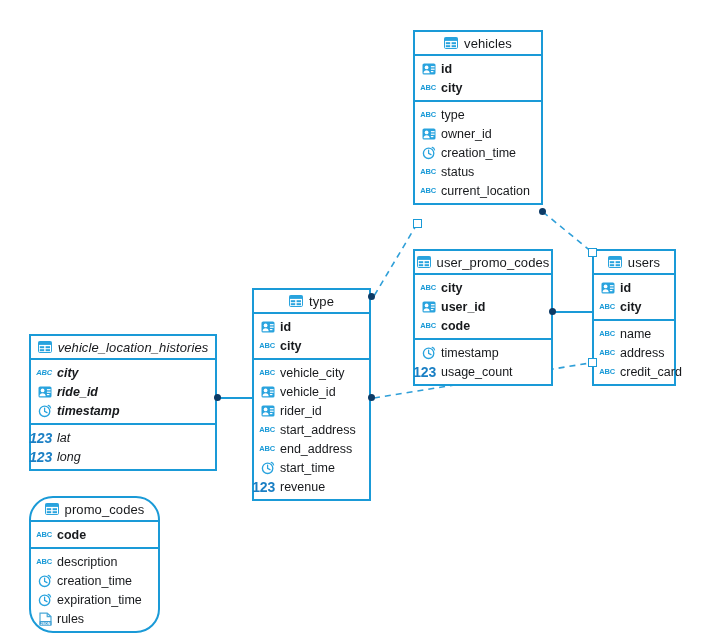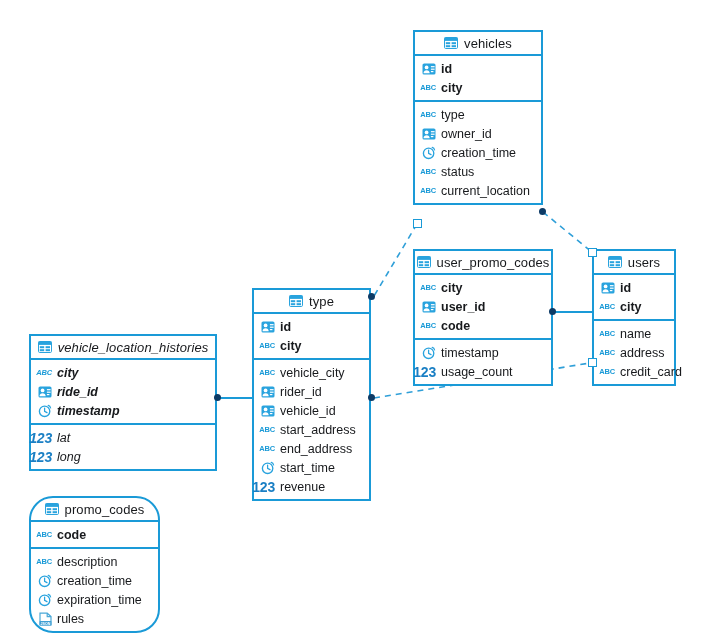--- a/index.html
+++ b/index.html
@@ -341,34 +341,34 @@
           <span class="ico">
             <svg width="14" height="12" viewBox="0 0 14 12">
               <rect x="0.5" y="0.5" width="13" height="11" rx="1.6" fill="#29a3de"></rect>
               <circle cx="4.6" cy="4.4" r="1.9" fill="#ffffff"></circle>
               <path d="M1.5 10.2c0-1.9 1.4-2.9 3.1-2.9s3.1 1 3.1 2.9z" fill="#ffffff"></path>
               <rect x="8.9" y="3.1" width="3.7" height="1.2" fill="#ffffff"></rect>
               <rect x="8.9" y="5.6" width="3.7" height="1.2" fill="#ffffff"></rect>
               <rect x="8.9" y="8.0" width="2.5" height="1.2" fill="#ffffff"></rect>
             </svg>
           </span>
+          <span class="fname">vehicle_id</span>
+        </div>
+        <div class="row">
+          <span class="ico">
+            <svg width="14" height="12" viewBox="0 0 14 12">
+              <rect x="0.5" y="0.5" width="13" height="11" rx="1.6" fill="#29a3de"></rect>
+              <circle cx="4.6" cy="4.4" r="1.9" fill="#ffffff"></circle>
+              <path d="M1.5 10.2c0-1.9 1.4-2.9 3.1-2.9s3.1 1 3.1 2.9z" fill="#ffffff"></path>
+              <rect x="8.9" y="3.1" width="3.7" height="1.2" fill="#ffffff"></rect>
+              <rect x="8.9" y="5.6" width="3.7" height="1.2" fill="#ffffff"></rect>
+              <rect x="8.9" y="8.0" width="2.5" height="1.2" fill="#ffffff"></rect>
+            </svg>
+          </span>
           <span class="fname">rider_id</span>
-        </div>
-        <div class="row">
-          <span class="ico">
-            <svg width="14" height="12" viewBox="0 0 14 12">
-              <rect x="0.5" y="0.5" width="13" height="11" rx="1.6" fill="#29a3de"></rect>
-              <circle cx="4.6" cy="4.4" r="1.9" fill="#ffffff"></circle>
-              <path d="M1.5 10.2c0-1.9 1.4-2.9 3.1-2.9s3.1 1 3.1 2.9z" fill="#ffffff"></path>
-              <rect x="8.9" y="3.1" width="3.7" height="1.2" fill="#ffffff"></rect>
-              <rect x="8.9" y="5.6" width="3.7" height="1.2" fill="#ffffff"></rect>
-              <rect x="8.9" y="8.0" width="2.5" height="1.2" fill="#ffffff"></rect>
-            </svg>
-          </span>
-          <span class="fname">vehicle_id</span>
         </div>
         <div class="row">
           <span class="ico">
             <span class="ico-txt">ABC</span>
           </span>
           <span class="fname">start_address</span>
         </div>
         <div class="row">
           <span class="ico">
             <span class="ico-txt">ABC</span>

